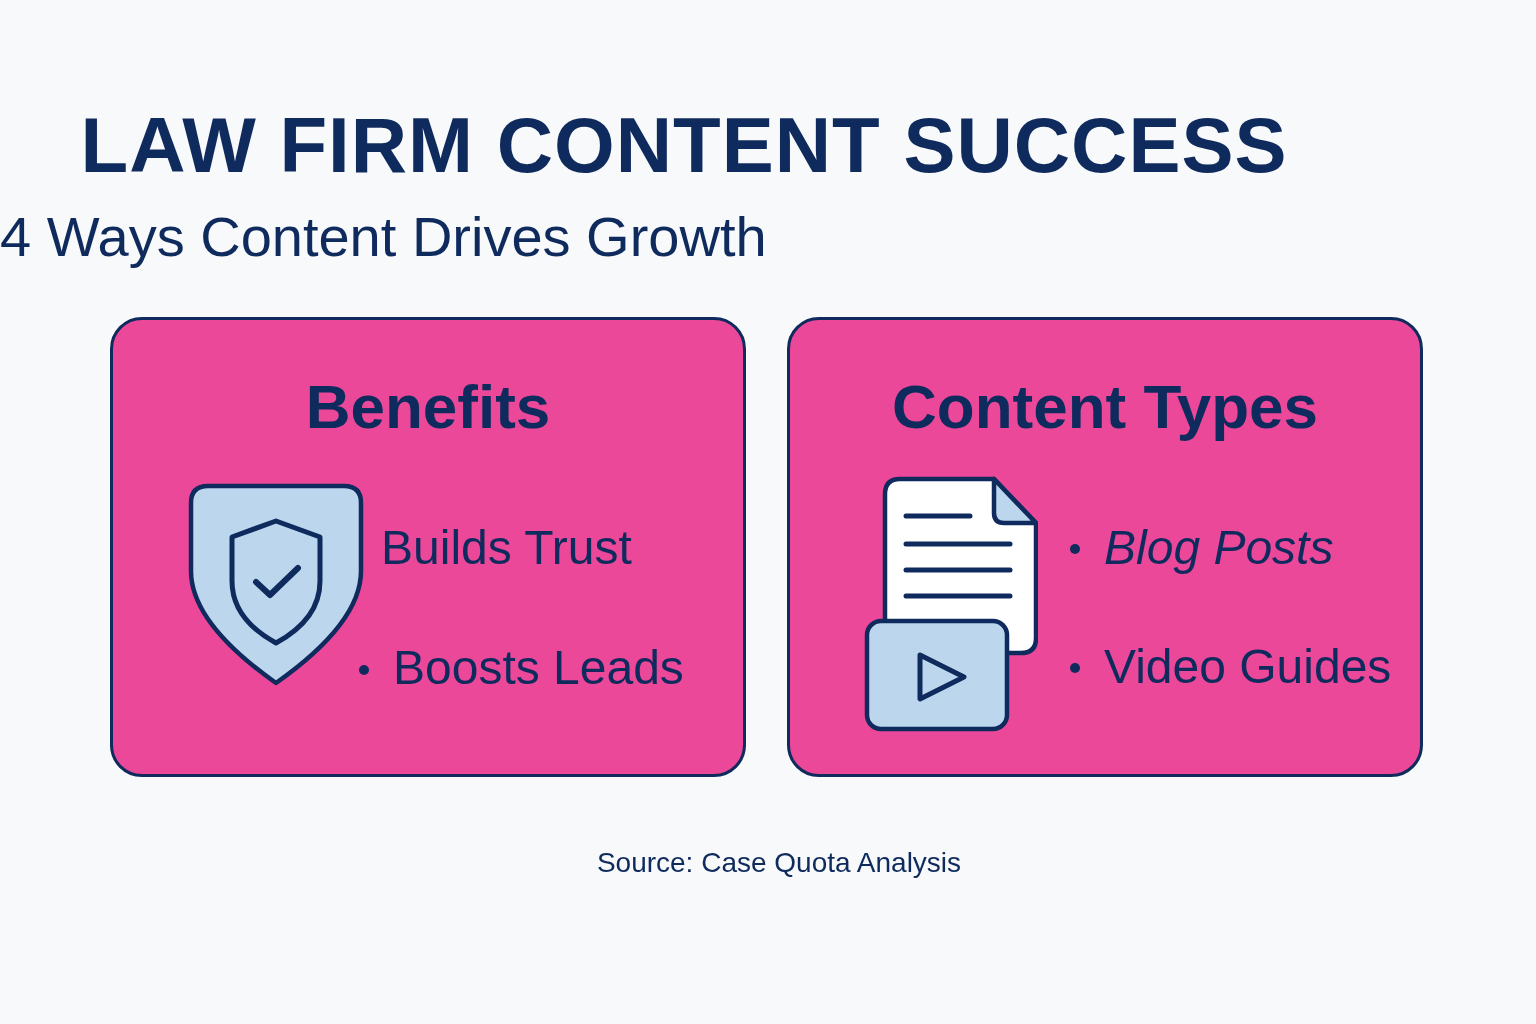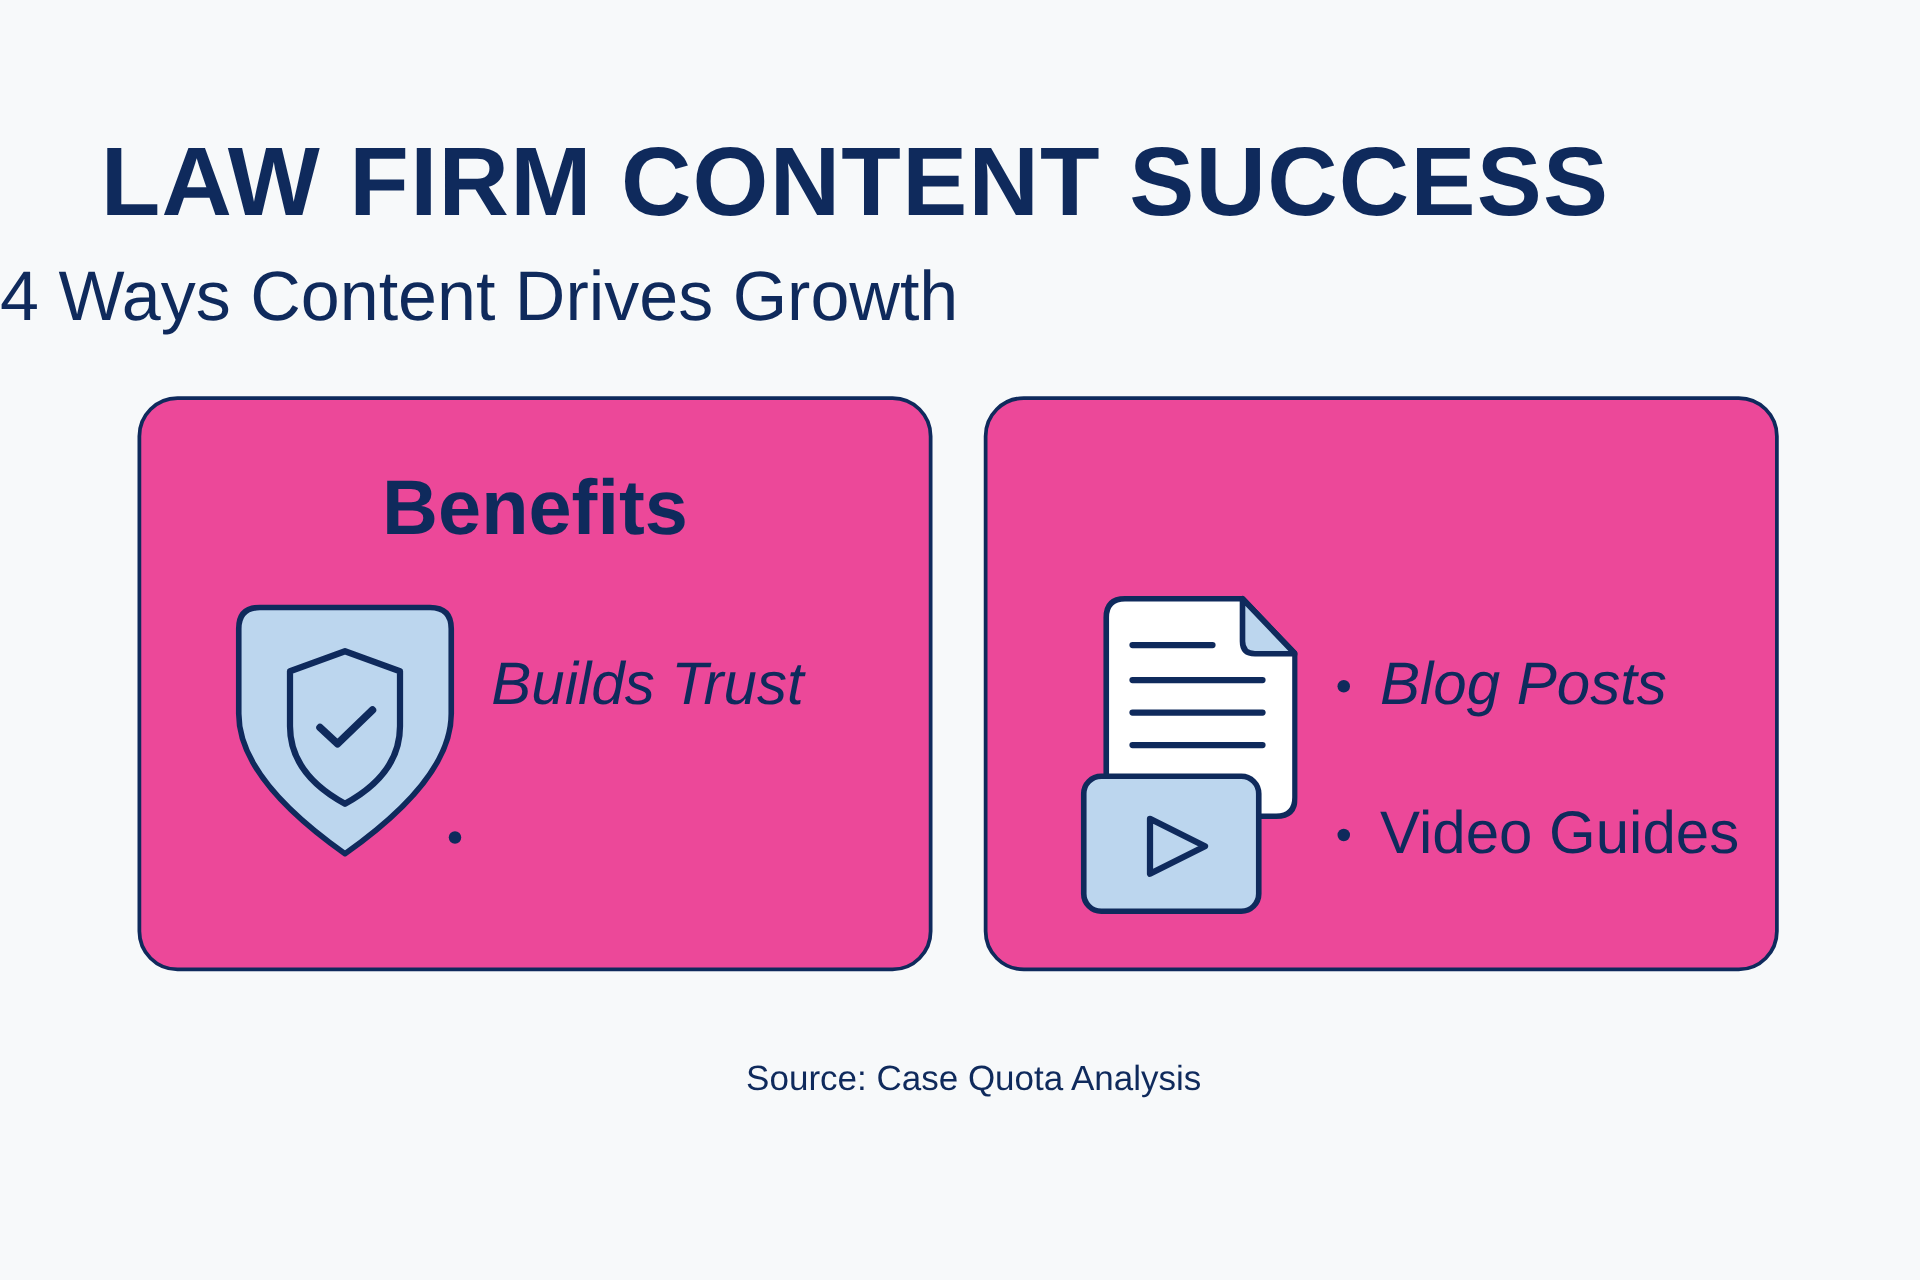--- a/index.html
+++ b/index.html
@@ -91,26 +91,28 @@
 
 <div class="card left">
   <div class="card-title">Benefits</div>
 
   <svg class="icon" style="left:75px; top:163px;" width="176" height="204" viewBox="0 0 176 204">
     <path d="M20 3 H156 Q173 3 173 20 V88 Q173 140 88 200 Q3 140 3 88 V20 Q3 3 20 3 Z" fill="#bcd6ee" stroke="#0f2a5c" stroke-width="4.5" stroke-linejoin="round"></path>
     <path d="M88 38 L132 54 V98 Q132 136 88 160 Q44 136 44 98 V54 Z" fill="none" stroke="#0f2a5c" stroke-width="5" stroke-linejoin="round"></path>
     <path d="M68 99 L82 112 L110 85" fill="none" stroke="#0f2a5c" stroke-width="6" stroke-linecap="round" stroke-linejoin="round"></path>
   </svg>
 
-  <div class="item" style="left:280px; top:200px;font-style:italic;">Builds Trust</div>
+  <div class="item" style="left:268px; top:200px;">Builds Trust</div>
 
   <span class="bullet" style="left:246px; top:345px;"></span>
+  <div class="item" style="left:280px; top:320px;">Boosts Leads</div>
 </div>
 
 <div class="card right">
+  <div class="card-title">Content Types</div>
 
   <svg class="icon" style="left:74px; top:156px;" width="174" height="258" viewBox="0 0 174 258">
 
     <path d="M36 3 H130 L172 47 V162 Q172 177 157 177 H36 Q21 177 21 162 V18 Q21 3 36 3 Z" fill="#ffffff" stroke="#0f2a5c" stroke-width="4.5" stroke-linejoin="round"></path>
     <path d="M130 3 V37 Q130 47 140 47 H172 Z" fill="#bcd6ee" stroke="#0f2a5c" stroke-width="4.5" stroke-linejoin="round"></path>
     <line x1="42" y1="40" x2="106" y2="40" stroke="#0f2a5c" stroke-width="5" stroke-linecap="round"></line>
     <line x1="42" y1="68" x2="146" y2="68" stroke="#0f2a5c" stroke-width="5" stroke-linecap="round"></line>
     <line x1="42" y1="94" x2="146" y2="94" stroke="#0f2a5c" stroke-width="5" stroke-linecap="round"></line>
     <line x1="42" y1="120" x2="146" y2="120" stroke="#0f2a5c" stroke-width="5" stroke-linecap="round"></line>
 

